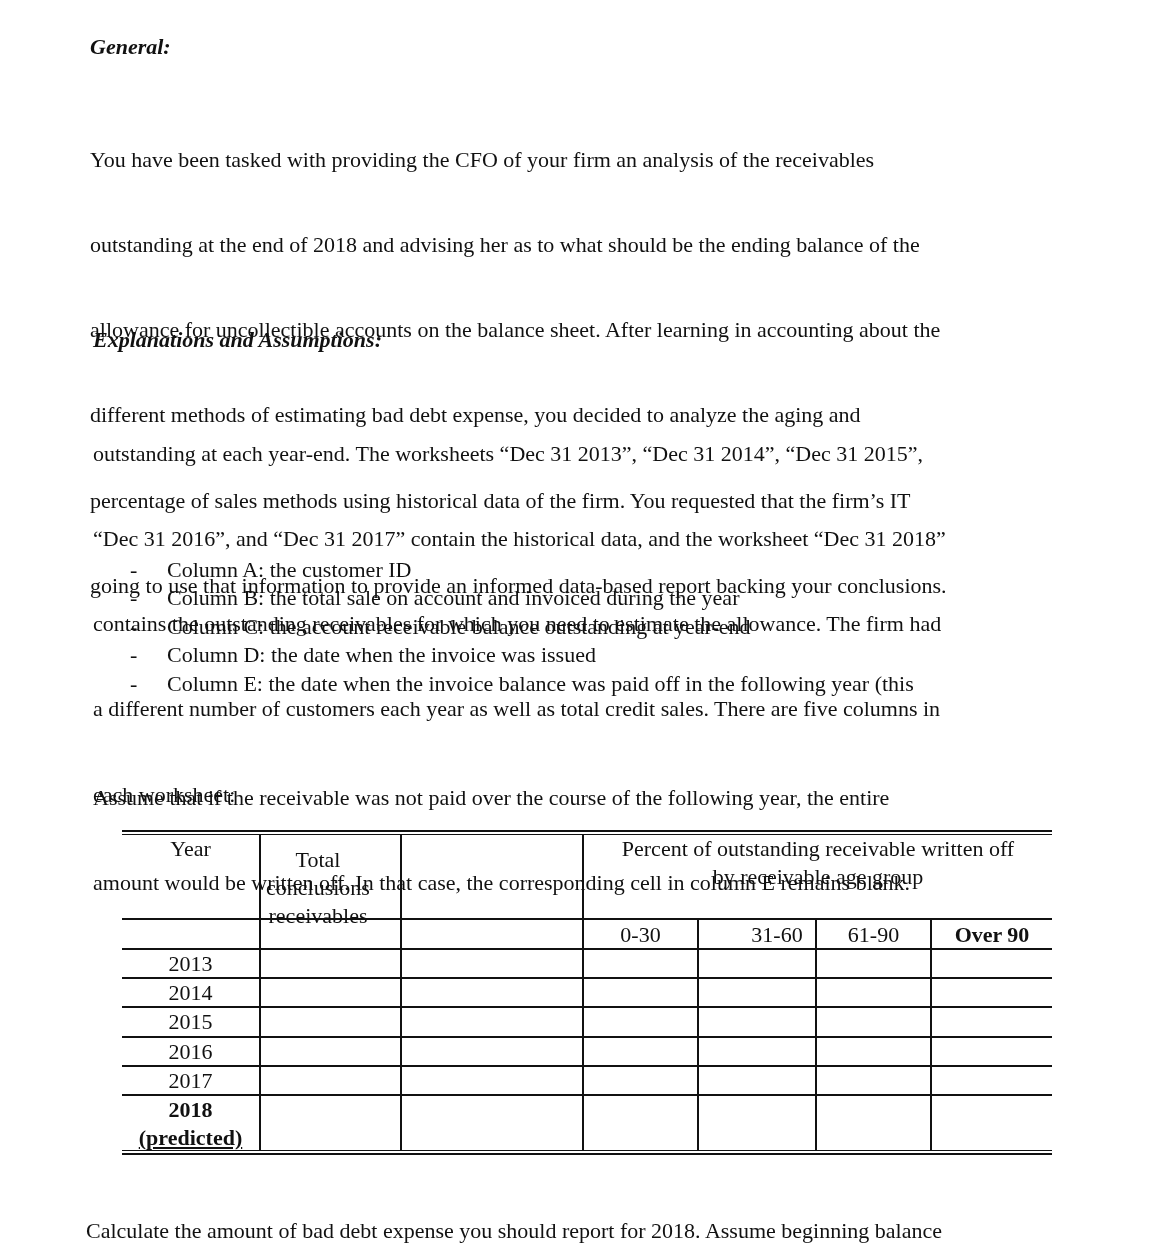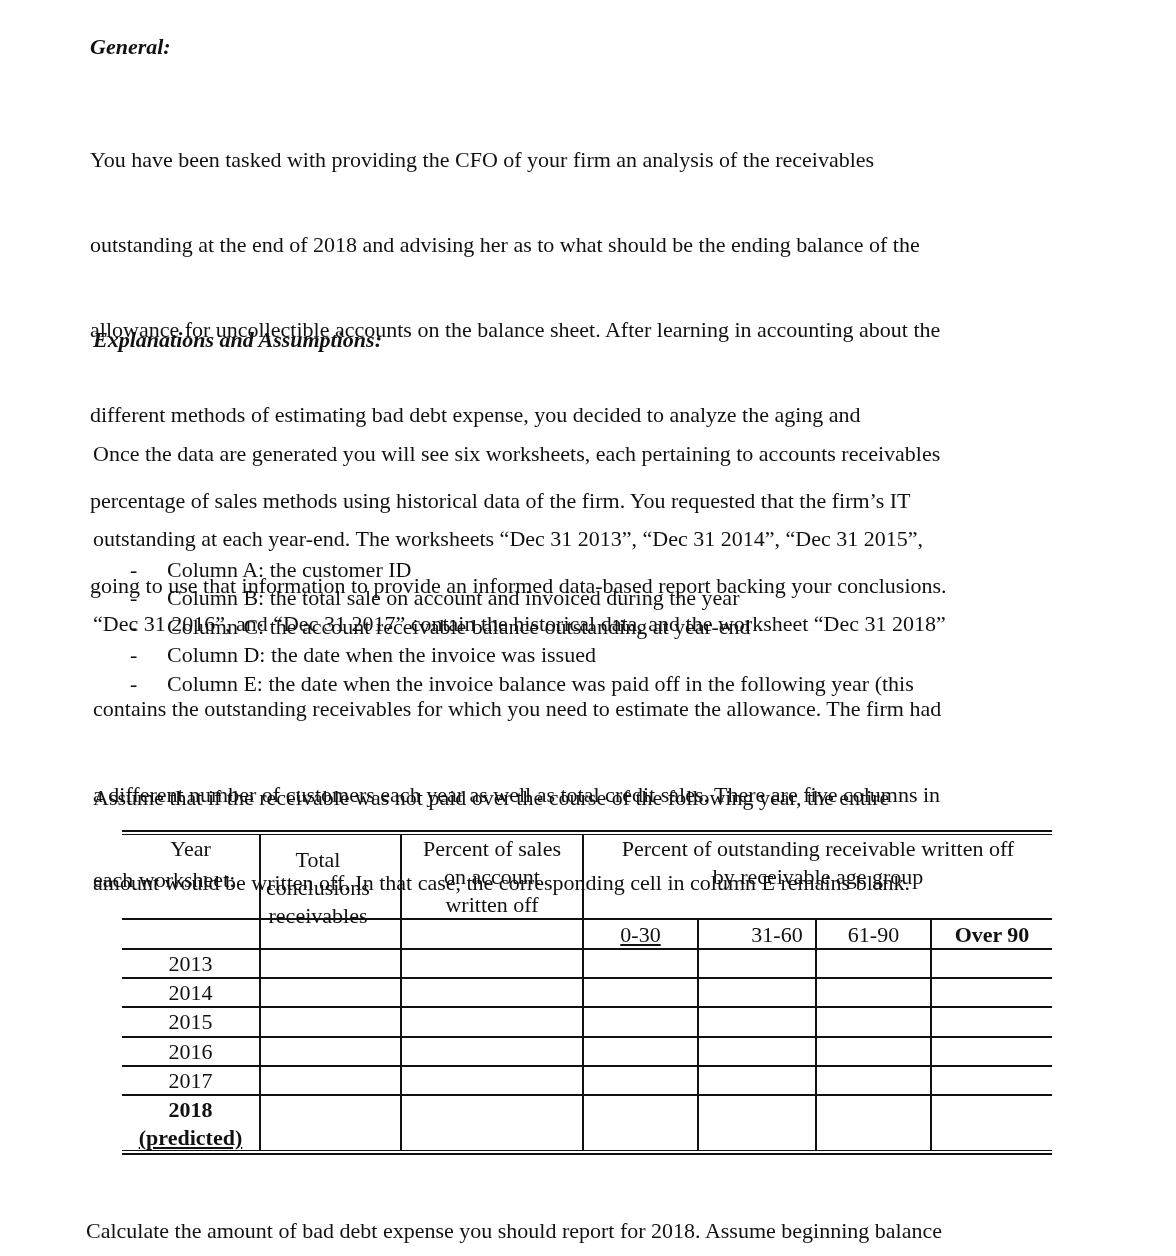--- a/index.html
+++ b/index.html
@@ -31,21 +31,20 @@
   <span class="line">You have been tasked with providing the CFO of your firm an analysis of the receivables</span>
   <span class="line">outstanding at the end of 2018 and advising her as to what should be the ending balance of the</span>
   <span class="line">allowance for uncollectible accounts on the balance sheet. After learning in accounting about the</span>
   <span class="line">different methods of estimating bad debt expense, you decided to analyze the aging and</span>
   <span class="line">percentage of sales methods using historical data of the firm. You requested that the firm’s IT</span>
   <span class="line">going to use that information to provide an informed data-based report backing your conclusions.</span>
 </div>
 
 <div class="abs heading" style="left:93px; top:327px;">Explanations and Assumptions:</div>
 <div class="abs para" style="left:93px; top:383px;">
-  <span class="line">Once the data are generated you will see six worksheets, each pertaining to accounts receivables</span>
   <span class="line">outstanding at each year-end. The worksheets “Dec 31 2013”, “Dec 31 2014”, “Dec 31 2015”,</span>
   <span class="line">“Dec 31 2016”, and “Dec 31 2017” contain the historical data, and the worksheet “Dec 31 2018”</span>
   <span class="line">contains the outstanding receivables for which you need to estimate the allowance. The firm had</span>
   <span class="line">a different number of customers each year as well as total credit sales. There are five columns in</span>
   <span class="line">each worksheet:</span>
 </div>
 
 <div class="abs bullets" style="left:130px; top:556px; width:950px;">
   <span class="bullet">
       <span class="dash">-</span>
@@ -96,31 +95,26 @@
   <div class="vline" style="left:575px; top:90px; height:230px;"></div>
   <div class="vline" style="left:693px; top:90px; height:230px;"></div>
   <div class="vline" style="left:808px; top:90px; height:230px;"></div>
 
   <div class="cell" style="left:0; width:137px; top:5px;">Year</div>
   <div class="cell" style="left:139px; width:114px; top:16px;">
     <div>Total</div>
     <div>conclusions</div>
     <div>receivables</div>
   </div>
-  <div class="cell" style="left:280px; width:180px; top:5px;">
-    <div>Percent of sales</div>
-    <div>on account</div>
-    <div>written off</div>
-  </div>
   <div class="cell" style="left:462px; width:468px; top:5px;">
     <div>Percent of outstanding receivable written off</div>
     <div>by receivable age group</div>
   </div>
 
-  <div class="cell" style="left:462px; width:113px; top:91px;text-decoration:underline;">0-30</div>
+  <div class="cell" style="left:462px; width:113px; top:91px;">0-30</div>
   <div class="cell" style="left:577px; width:116px; top:91px;padding-left:20px;">31-60</div>
   <div class="cell" style="left:695px; width:113px; top:91px;">61-90</div>
   <div class="cell" style="left:810px; width:120px; top:91px;font-weight:bold;">Over 90</div>
 
   <div class="cell" style="left:0; width:137px; top:120px;">2013</div>
   <div class="cell" style="left:0; width:137px; top:149px;">2014</div>
   <div class="cell" style="left:0; width:137px; top:178px;">2015</div>
   <div class="cell" style="left:0; width:137px; top:208px;">2016</div>
   <div class="cell" style="left:0; width:137px; top:237px;">2017</div>
   <div class="cell" style="left:0; width:137px; top:266px; font-weight:bold;">

